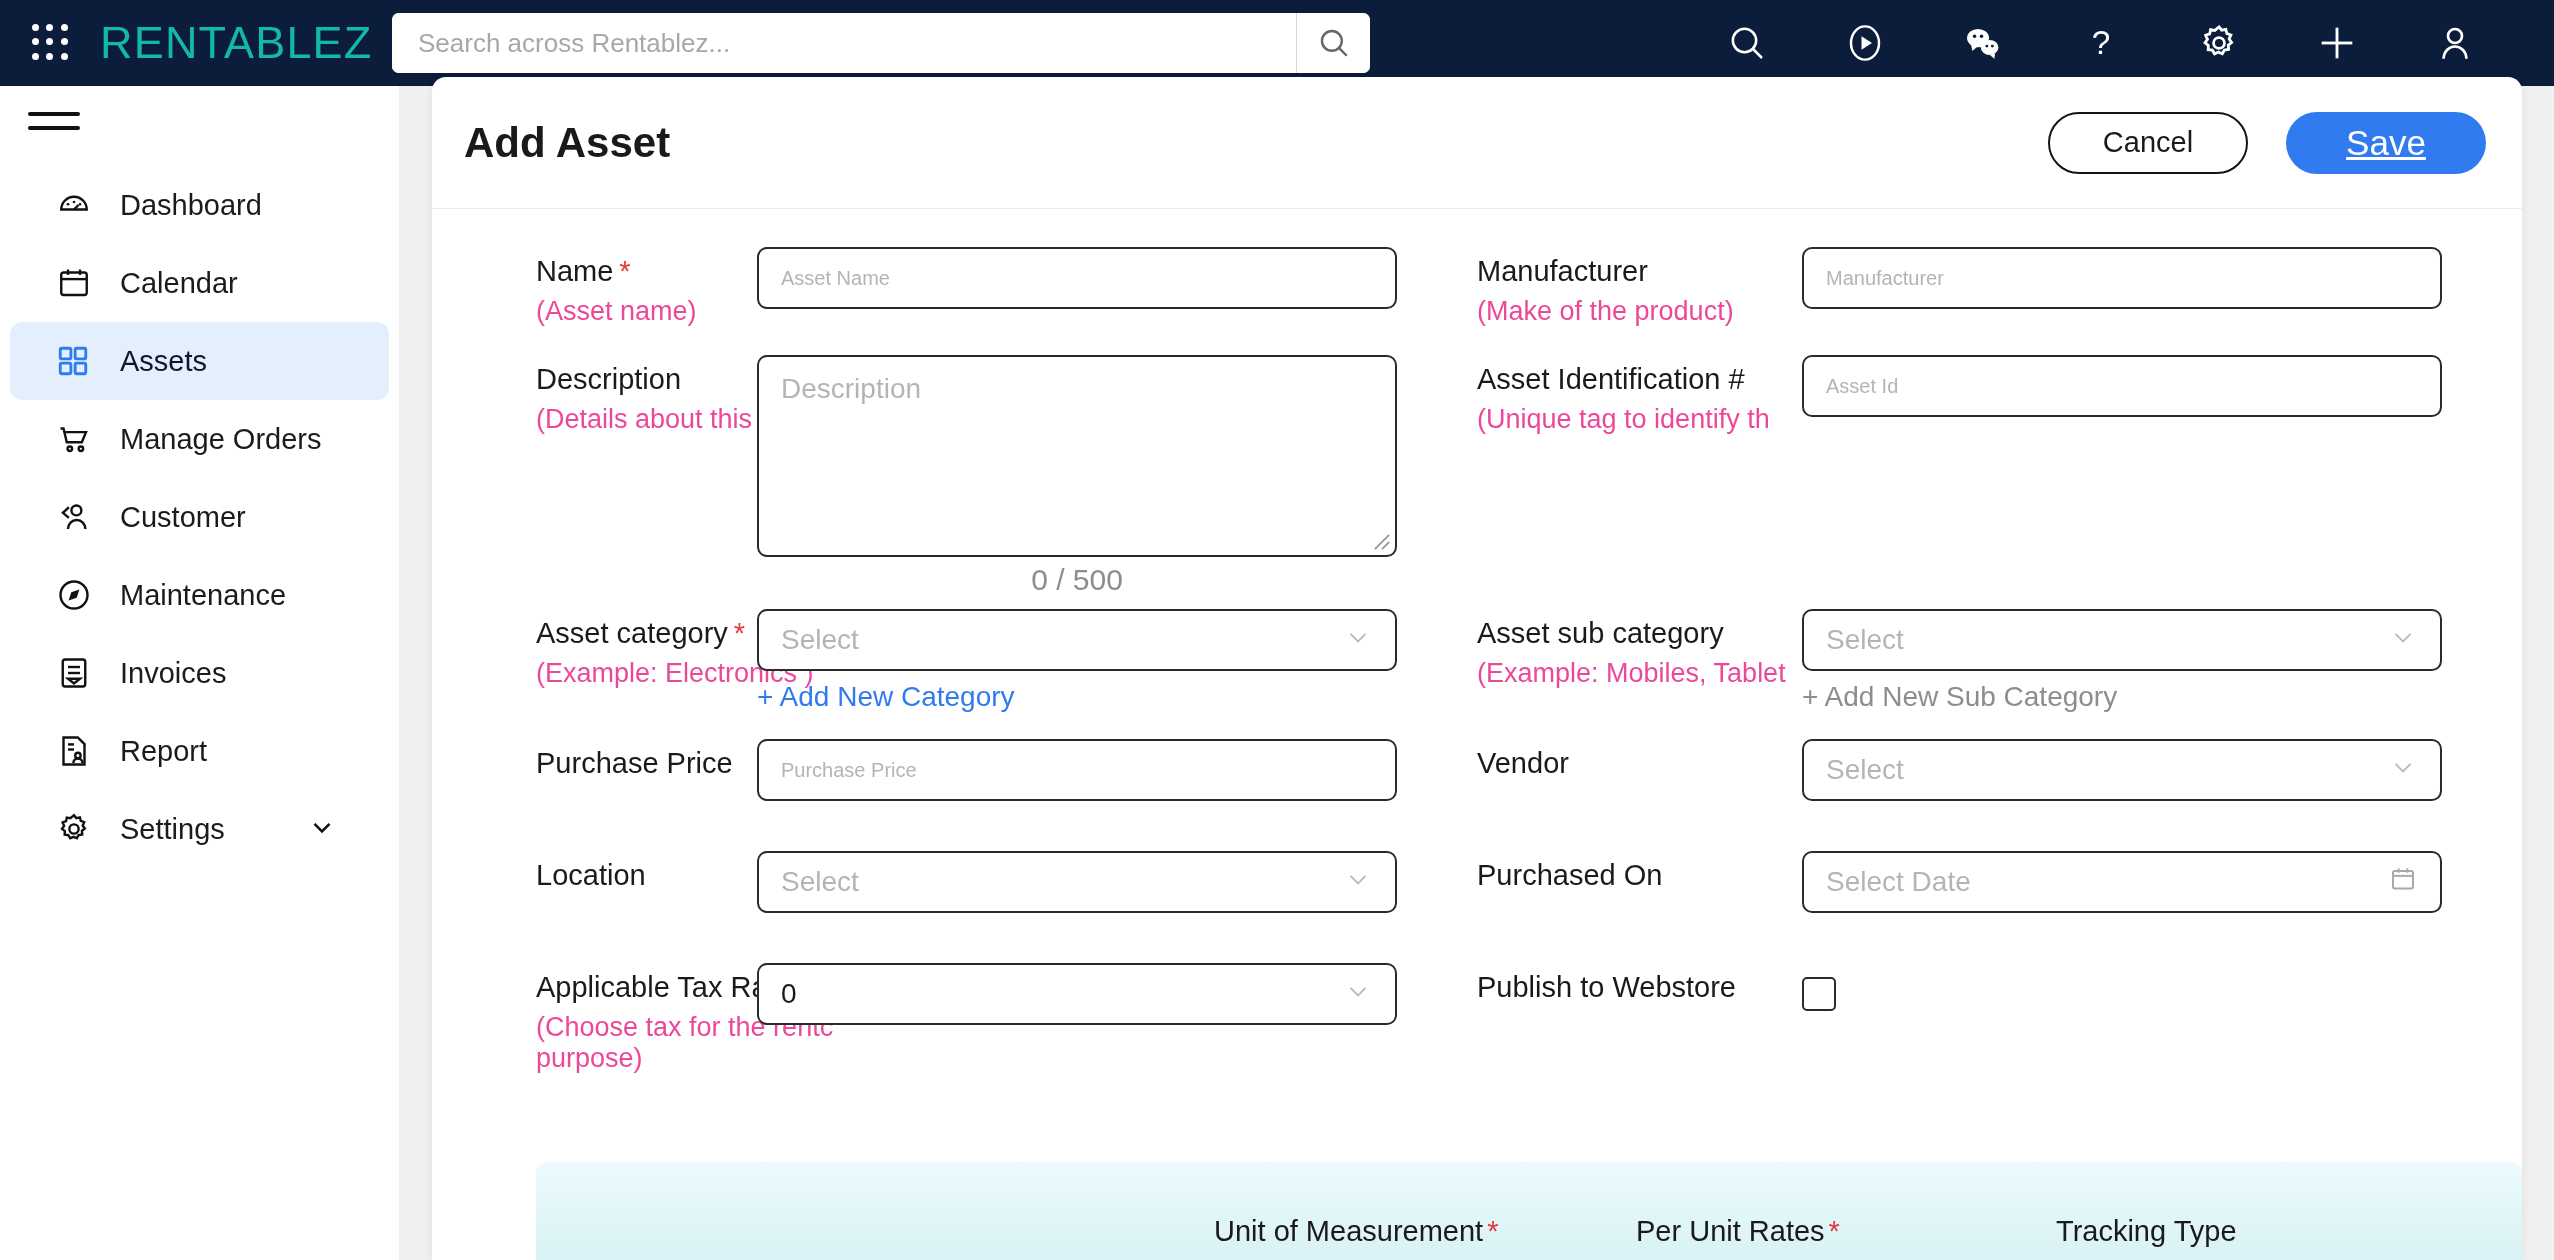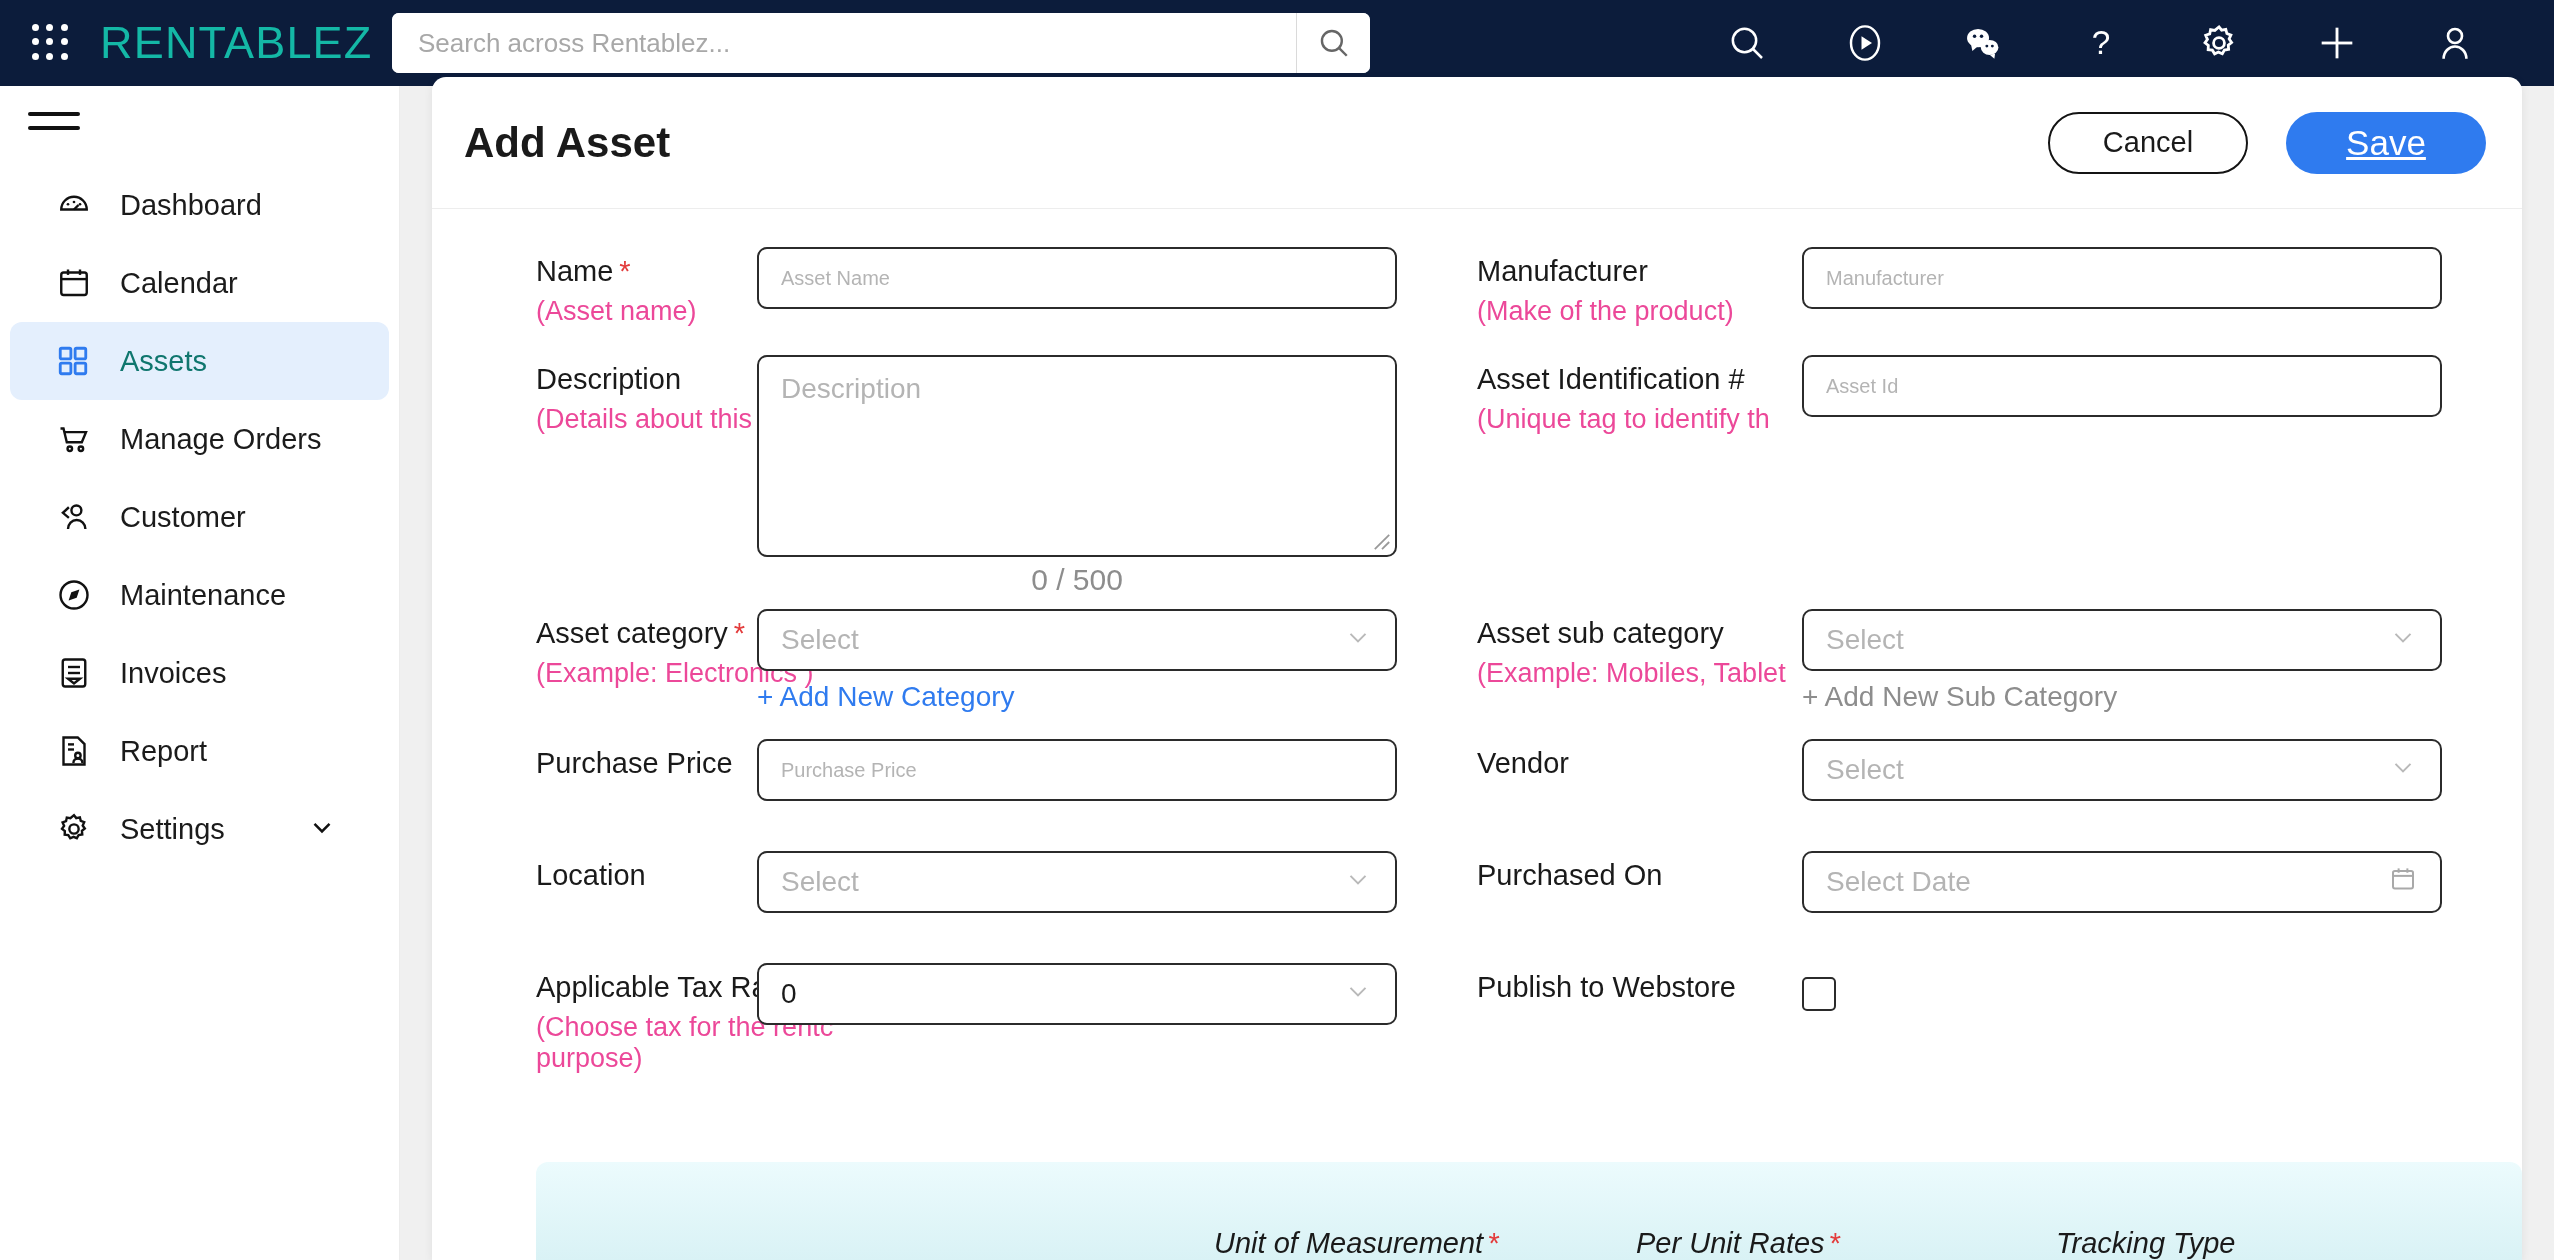--- a/index.html
+++ b/index.html
@@ -79,21 +79,21 @@
     cursor: pointer; position: relative;
   }
   .navitem .nico {
     width: 42px; display: flex; align-items: center; justify-content: flex-start;
     flex: 0 0 42px;
   }
   .navitem .nlabel {
     font-size: 29px; color: #1b1b1b; margin-left: 22px; white-space: nowrap;
   }
   .navitem.active { background: #e4effd; }
-  .navitem.active .nlabel { color: #0f766e; }
+  .navitem.active .nlabel { color: #0f172a; }
   .navitem .chev { position: absolute; right: 52px; }
 
   
   .pagebg {
     position: absolute; top: 86px; left: 400px;
     width: 2154px; height: 1174px; background: #f0f0f0;
   }
   .card {
     position: absolute; top: 77px; left: 432px;
     width: 2090px; height: 1183px;
@@ -185,22 +185,22 @@
   }
 
   
   .bottompanel {
     position: absolute; left: 536px; top: 1162px;
     width: 1986px; height: 98px;
     background: linear-gradient(180deg, #ecfbfd 0%, #d9f2f5 100%);
     border-radius: 12px 12px 0 0;
   }
   .bpcols {
-    position: absolute; bottom: 0; left: 0; width: 100%;
-    height: 40px; display: flex; align-items: flex-end; font-style: italic;
+    position: absolute; bottom: 12px; left: 0; width: 100%;
+    height: 40px; display: flex; align-items: flex-end;
   }
   .bpcol {
     font-size: 29px; color: #1a1a1a; white-space: nowrap; position: absolute;
   }
   .bpcol .req { color: #e33c3c; margin-left: 4px; }
 </style>
 </head>
 <body>
 
 <div class="topbar">

